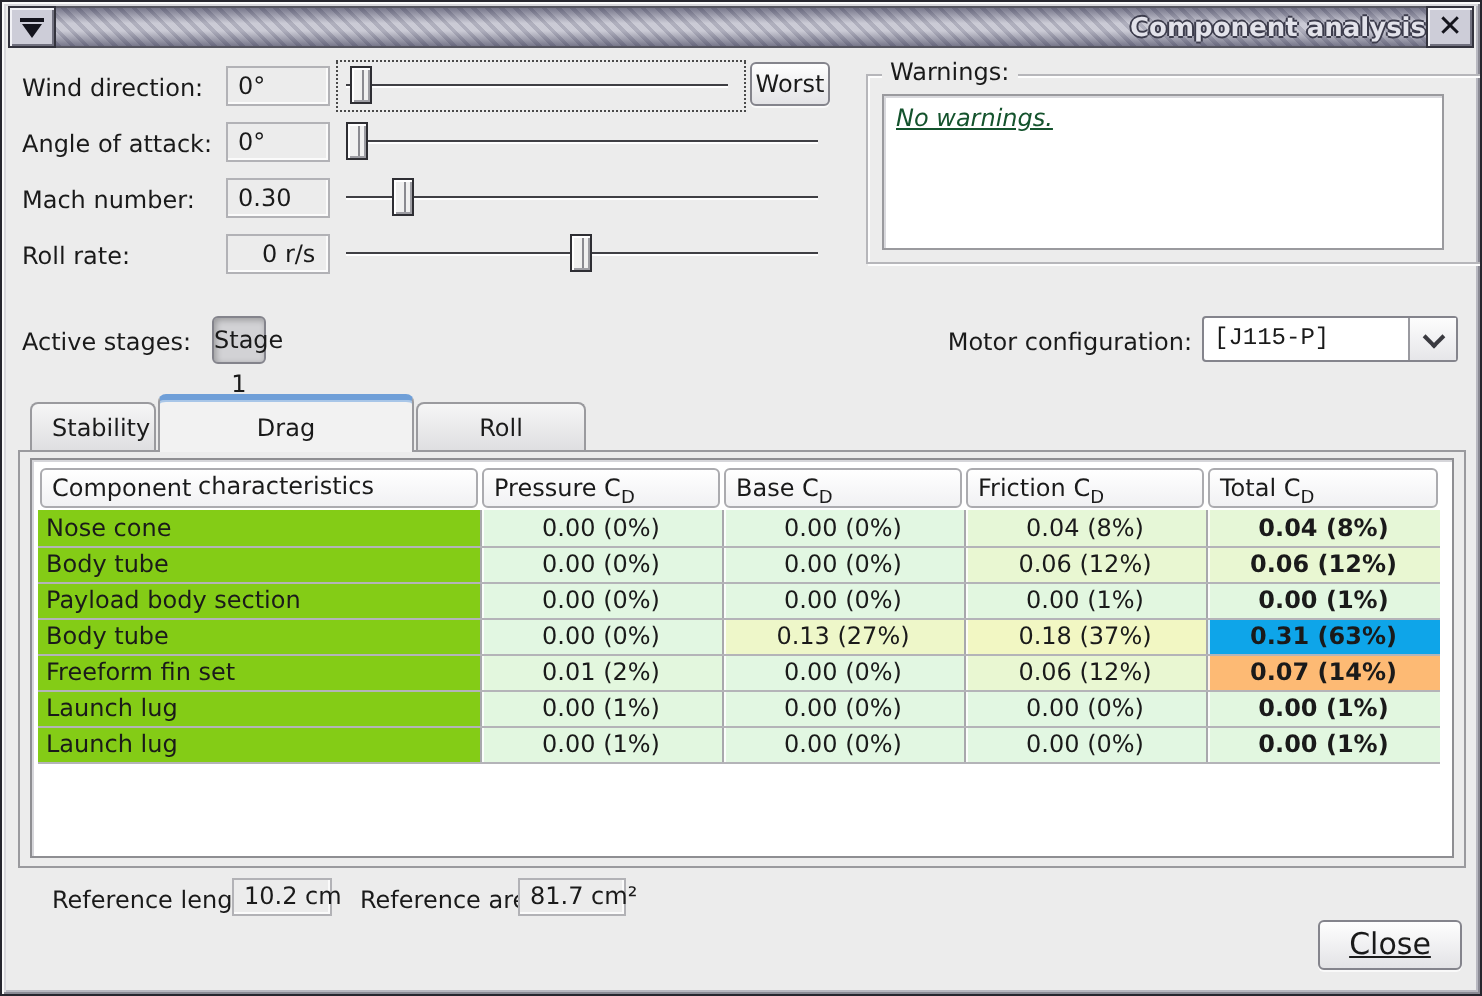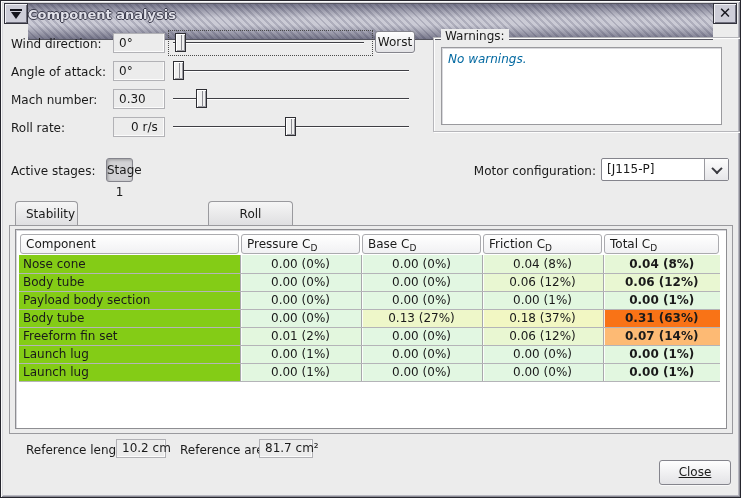--- a/index.html
+++ b/index.html
@@ -16,21 +16,21 @@
 
   
   .titlebar { position:absolute; left:3px; right:3px; top:2px; height:21px; display:flex; }
   .tb-btn {
     width:24px; height:21px; flex:0 0 auto;
     background:#cdcdd8; border:1px solid #33333d;
     box-shadow: inset 1px 1px 0 #f2f2f6, inset -1px -1px 0 #70707e;
     display:flex; align-items:center; justify-content:center; cursor:pointer;
   }
   .tb-title {
-    flex:1; height:37px; line-height:21px; text-align:left;
+    flex:1; height:21px; line-height:21px; text-align:right;
     font-weight:bold; font-size:13px; color:#e2e2ea;
     text-shadow:-1px 0 0 #3c3c4c, 1px 0 0 #3c3c4c, 0 -1px 0 #3c3c4c, 0 1px 0 #3c3c4c;
     background:
       linear-gradient(rgba(60,60,85,.55), rgba(255,255,255,.18) 40%, rgba(255,255,255,.18) 60%, rgba(60,60,85,.55)),
       repeating-linear-gradient(45deg, #9d9dae 0 2px, #bfbfcc 2px 5px);
     border-top:1px solid #55555f; border-bottom:1px solid #55555f;
     overflow:hidden; white-space:nowrap;
   }
   .menu-glyph { display:inline-block; position:relative; width:12px; height:10px; }
   .menu-glyph::before { content:""; position:absolute; left:0; top:0; width:12px; border-top:2px solid #14141c; }
@@ -61,26 +61,26 @@
     background:#f0f0f0; border:1px solid #2e2e33;
     box-shadow: inset 1px 1px 0 #ffffff, inset -1px -1px 0 #9d9da3; }
   .slider .thumb::after { content:""; position:absolute; left:5px; top:1px; bottom:1px; width:1px; background:#8a8a90; }
   .focus-rect { position:absolute; border:1px dotted #4a4a4a; }
 
   
   .group { position:absolute; border:1px solid #b6b6ba; box-shadow:1px 1px 0 #fdfdfd, inset 1px 1px 0 #fdfdfd; }
   .group-label { position:absolute; top:-9px; left:7px; background:#ececec; padding:0 4px; }
   .warn-list { position:absolute; background:#ffffff; border:1px solid #9a9a9e;
     box-shadow: inset 1px 1px 0 #d9d9dd; padding:4px 6px; }
-  .warn-empty { color:#0369a1; font-style:italic; }
+  .warn-empty { color:#14532d; font-style:italic;text-decoration:underline; }
 
   
   .combo { position:absolute; height:23px; border:1px solid #84848c; border-radius:2px; background:#fff;
     display:flex; cursor:pointer; }
-  .combo .val { flex:1; line-height:21px; padding-left:5px; white-space:nowrap; overflow:hidden; }
+  .combo .val { flex:1; line-height:21px; padding-left:5px; white-space:nowrap; overflow:hidden;font-family:Liberation Mono, monospace; }
   .combo .arrow-btn { flex:0 0 24px; border-left:1px solid #9a9aa0; background:linear-gradient(#fdfdfd,#e6e6e9);
     display:flex; align-items:center; justify-content:center; }
   .chev { width:8px; height:8px; border-right:2px solid #3a3a40; border-bottom:2px solid #3a3a40;
     transform: rotate(45deg) translate(-1px,-1px); }
 
   
   .tab { position:absolute; height:25px; line-height:24px; text-align:center;
     background:linear-gradient(#f6f6f6,#dedee0); border:1px solid #9a9a9e; border-bottom:none;
     border-radius:4px 4px 0 0; cursor:pointer; padding:0 10px; }
   .tab.selected { height:29px; line-height:29px; background:#f2f2f2; z-index:3;
@@ -98,21 +98,21 @@
     border:1px solid #ababaf; border-radius:3px;
     background:linear-gradient(#ffffff,#f1f1f3); white-space:nowrap; overflow:hidden; }
   .hcell sub { font-size:9px; }
   table.drag td { height:18px; padding:0 4px; white-space:nowrap; overflow:hidden;
     border-bottom:1px solid #b4b4b8; }
   td.comp { background:#84cc16; border-right:1px solid #a8a8ac; padding-left:4px; }
   td.val { text-align:center; border-left:1px solid #a8a8ac; box-shadow: inset 1px 0 0 rgba(255,255,255,.85); }
   td.b, tr.boldrow td { font-weight:bold; }
 
   
-  .close-btn { height:25px; line-height:23px; font-size:12px;text-decoration:underline; }
+  .close-btn { height:25px; line-height:23px; font-size:15px;text-decoration:underline; }
 </style>
 </head>
 <body>
 
 <div class="window">
 
   <div class="titlebar">
     <div class="tb-btn">
       <span class="menu-glyph"></span>
     </div>
@@ -164,20 +164,21 @@
 
   <div class="lbl" style="left:455px;top:161px;width:140px;text-align:right;">Motor configuration:</div>
   <div class="combo" style="left:600px;top:157px;width:128px;">
     <div class="val">[J115-P]</div>
     <div class="arrow-btn">
       <div class="chev"></div>
     </div>
   </div>
 
   <div class="tab" style="left:14px;top:200px;width:63px;">Stability</div>
+  <div class="tab selected" style="left:78px;top:196px;width:128px;">Drag characteristics</div>
   <div class="tab" style="left:207px;top:200px;width:85px;">Roll dynamics</div>
 
   <div class="tab-panel">
     <div class="scrollpane">
       <table class="drag">
         <colgroup>
           <col style="width:221px">
             <col style="width:121px">
             <col style="width:121px">
             <col style="width:121px">
@@ -222,21 +223,21 @@
               <td class="val" style="background: rgb(226, 247, 226);">0.00 (0%)</td>
               <td class="val" style="background: rgb(226, 247, 226);">0.00 (0%)</td>
               <td class="val" style="background: rgb(226, 247, 224);">0.00 (1%)</td>
               <td class="val b" style="background: rgb(226, 247, 224);">0.00 (1%)</td>
             </tr>
             <tr>
               <td class="comp">Body tube</td>
               <td class="val" style="background: rgb(226, 247, 226);">0.00 (0%)</td>
               <td class="val" style="background: rgb(238, 247, 201);">0.13 (27%)</td>
               <td class="val" style="background: rgb(242, 247, 195);">0.18 (37%)</td>
-              <td class="val b" style="background: #f97316;">0.31 (63%)</td>
+              <td class="val b" style="background: #0ea5e9;">0.31 (63%)</td>
             </tr>
             <tr>
               <td class="comp">Freeform fin set</td>
               <td class="val" style="background: rgb(227, 247, 222);">0.01 (2%)</td>
               <td class="val" style="background: rgb(226, 247, 226);">0.00 (0%)</td>
               <td class="val" style="background: rgb(233, 247, 210);">0.06 (12%)</td>
               <td class="val b" style="background: #fdba74;">0.07 (14%)</td>
             </tr>
             <tr>
               <td class="comp">Launch lug</td>

